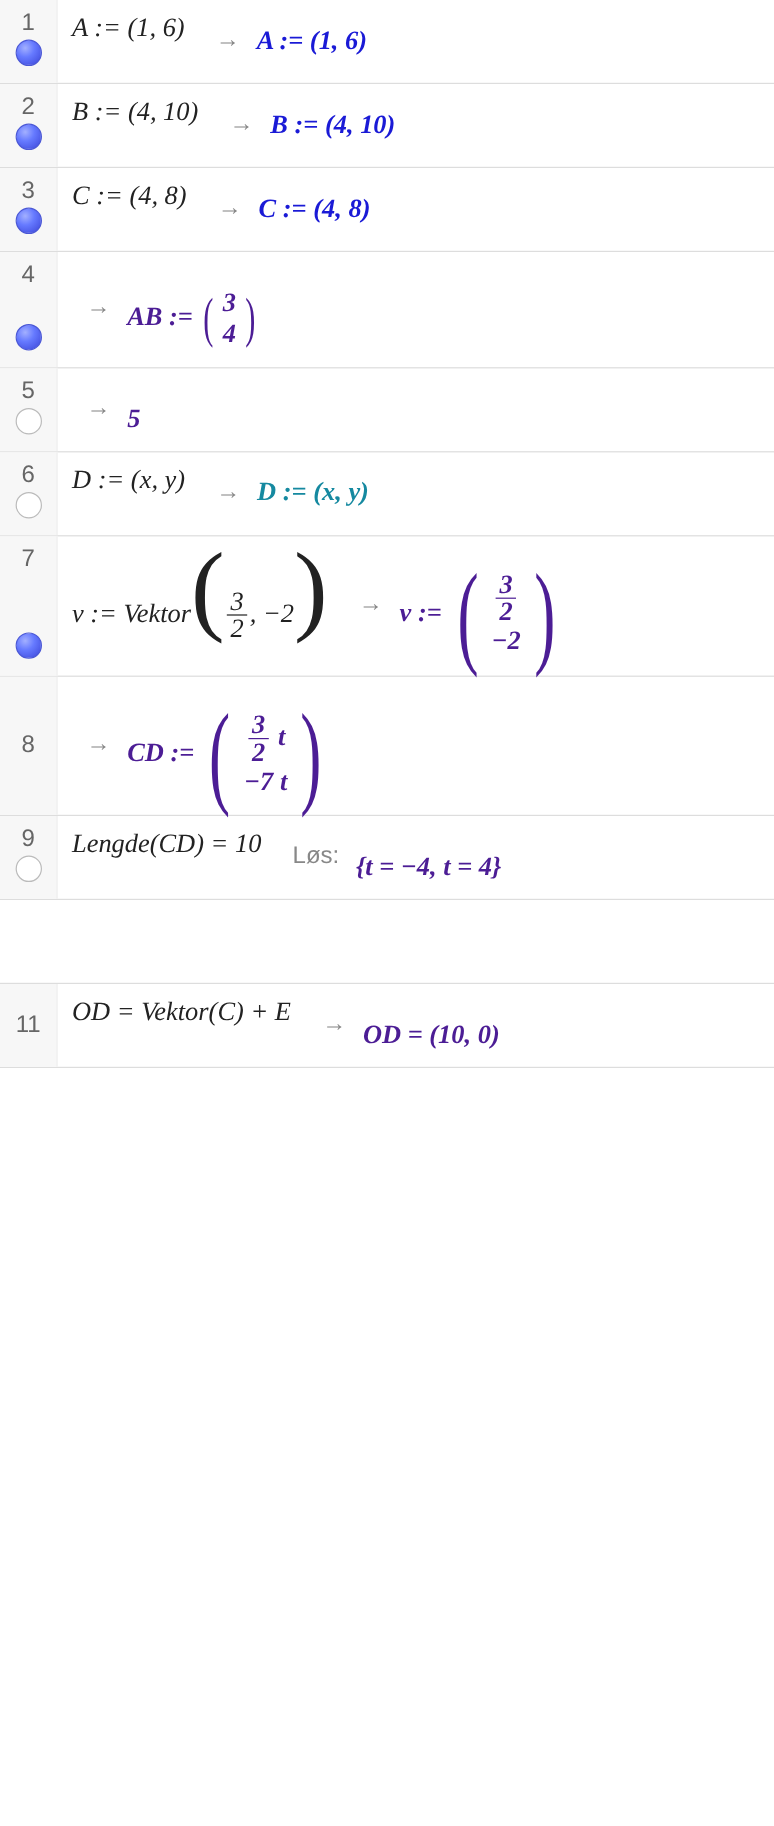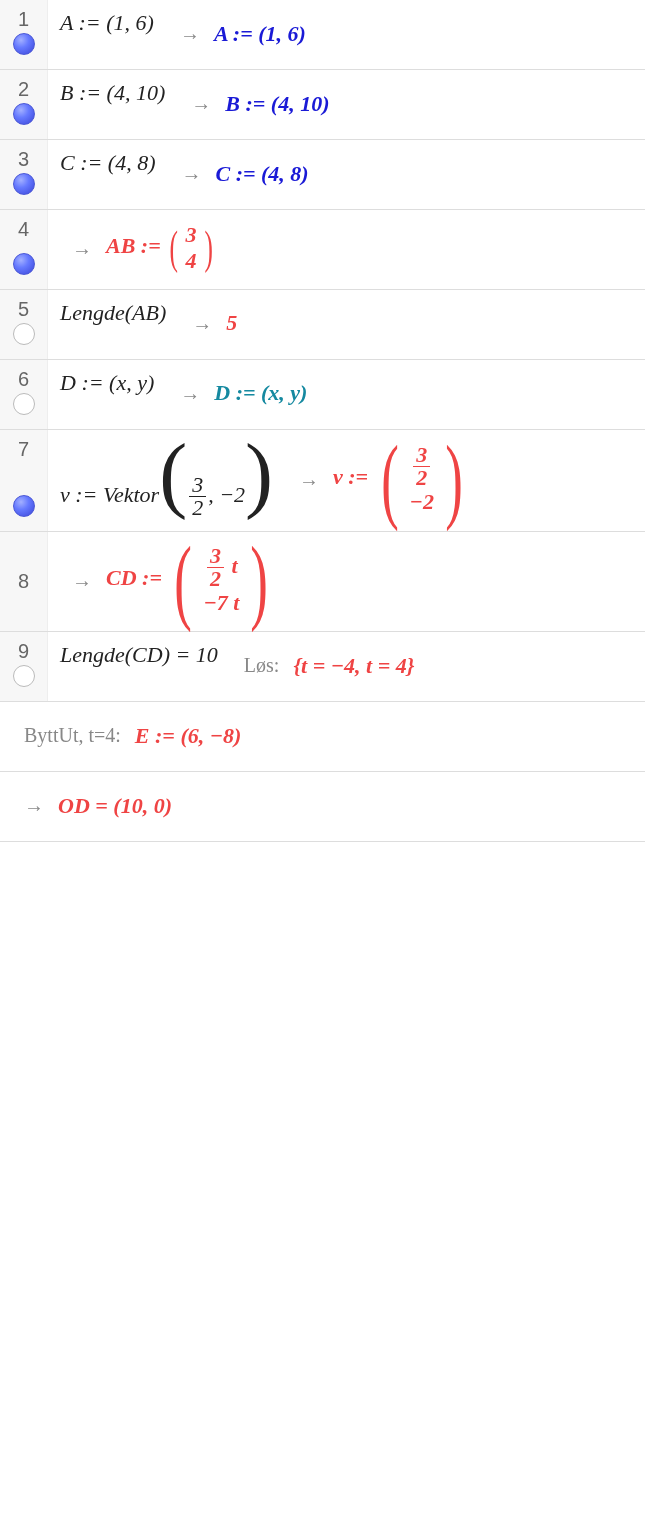--- a/index.html
+++ b/index.html
@@ -60,23 +60,23 @@
     align-items: center;
     gap: 14px;
     padding-left: 12px;
   }
   .arrow {
     color: #888;
     font-size: 20px;
     font-style: normal;
   }
   .out-blue { color: #1a1ad6; font-weight: bold; font-style: italic; }
-  .out-black { color: #ef4444; font-weight: bold; font-style: italic; }
+  .out-black { color: #4c1d95; font-weight: bold; font-style: italic; margin-top: 17px; }
   .out-teal { color: #1589a0; font-weight: bold; font-style: italic; }
-  .out-grey-prefix { color: #888; font-family: Liberation Serif, serif; font-size: 20px; font-style: normal; }
+  .out-grey-prefix { color: #888; font-family: Liberation Sans, sans-serif; font-size: 20px; font-style: normal; }
   .vec {
     display: inline-flex;
     align-items: center;
     vertical-align: middle;
   }
   .vec-col {
     display: inline-flex;
     flex-direction: column;
     align-items: center;
     line-height: 1.2;
@@ -164,21 +164,20 @@
             </span></span>
         </div>
       </div>
     </div>
     <div class="row">
       <div class="gutter">
         <div class="rownum">5</div>
         <div class="bullet grey"></div>
       </div>
       <div class="content">
-        <div class="inputline">Lengde(AB)</div>
         <div class="outline">
           <span class="arrow">→</span>
           <span class="out-black">5</span>
         </div>
       </div>
     </div>
     <div class="row">
       <div class="gutter">
         <div class="rownum">6</div>
         <div class="bullet grey"></div>
@@ -246,27 +245,27 @@
       <div class="content">
         <div class="inputline">Lengde(CD)  =  10</div>
         <div class="outline">
           <span class="out-grey-prefix">Løs:</span>
           <span class="out-black">{t = −4, t = 4}</span>
         </div>
       </div>
     </div>
     <div class="row">
       <div class="content">
-        <div class="outline">
-          <span class="out-grey-prefix">ByttUt, t=4:</span>
-          <span class="out-black">E  :=  (6, −8)</span>
-        </div>
-      </div>
-    </div>
-    <div class="row">
-      <div class="content">
+      </div>
+    </div>
+    <div class="row">
+      <div class="gutter">
+        <div class="rownum">11</div>
+      </div>
+      <div class="content">
+        <div class="inputline">OD  =  Vektor(C) + E</div>
         <div class="outline">
           <span class="arrow">→</span>
           <span class="out-black">OD = (10, 0)</span>
         </div>
       </div>
     </div>
   </div>
 
 </body></html>

